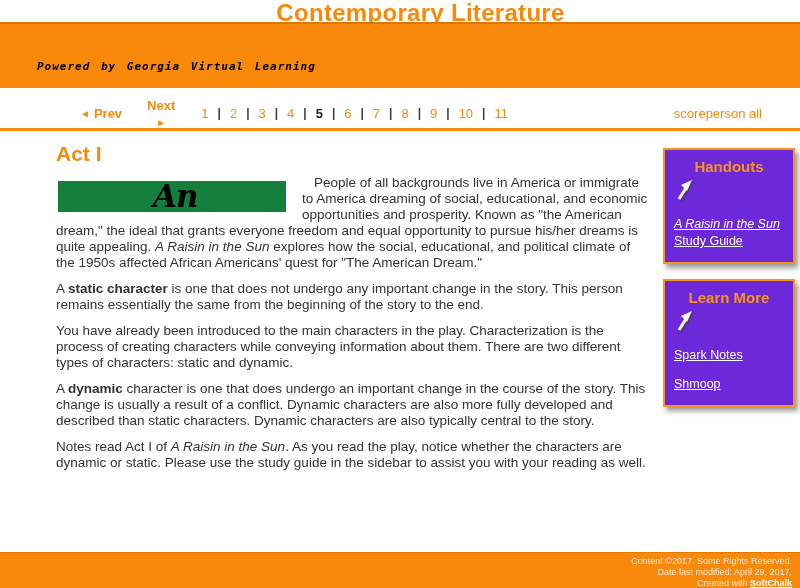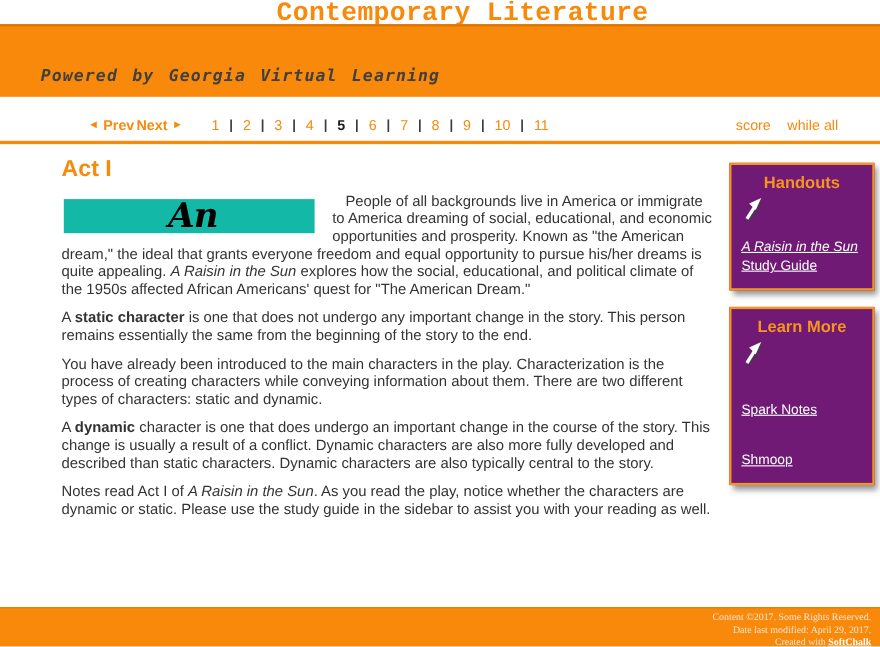--- a/index.html
+++ b/index.html
@@ -5,96 +5,95 @@
   html,body { margin:0; padding:0; background:#fff; }
   .page {
     position:relative; width:800px; height:588px; overflow:hidden;
     background:#fff; font-family:"Liberation Sans", sans-serif;
   }
 
   
   .title-strip { height:22px; overflow:hidden; text-align:center; }
   .site-title {
     font-size:24px; font-weight:bold; color:#F8890B; line-height:26px;
-    letter-spacing:0.3px; font-family:Liberation Mono, monospace;padding-left:41px;
+    letter-spacing:0.3px; font-family:Liberation Sans, sans-serif;padding-left:41px;
   }
 
   
   .banner {
     height:64px; background:#F8890B; border-top:2px solid #DD7500; position:relative;
   }
   .banner-text {
-    position:absolute; left:37px; top:36px; color:#404040;
+    position:absolute; left:37px; top:36px; color:#000000;
     font-family:"DejaVu Sans Mono", monospace; font-style:italic; font-weight:bold;
-    font-size:15px; letter-spacing:1px; word-spacing:3px;
+    font-size:11px; letter-spacing:1px; word-spacing:3px;
   }
 
   
   .nav {
     box-sizing:border-box; height:43px; border-bottom:3px solid #F8890B;
     display:flex; align-items:center; padding:10px 38px 0 80px;
     font-size:13px; color:#F8890B; background:#fff;
   }
   .nav a { color:#F8890B; text-decoration:none; cursor:pointer; }
   .navbtn { font-weight:bold; display:inline-flex; align-items:center; gap:4px; }
   .navbtn .arrow { font-size:10px; }
-  .next { margin-left:2px; }
+  .next { margin-left:25px;flex-direction:column; }
   .pages { display:flex; align-items:center; gap:9px; margin-left:26px; }
   .pg { font-weight:normal; }
   .pg.current { color:#1c1c1c; font-weight:bold; }
   .sep { color:#3c3c3c; font-weight:bold; font-size:12px; }
-  .score-print { margin-left:auto; display:flex; gap:15px; }
+  .score-print { margin-left:auto; display:flex; }
 
   
   .content {
     position:relative; padding:15px 150px 0 56px; color:#333;
     font-size:13.5px; line-height:16px;
   }
   .act-title { color:#F8890B; font-size:21px; font-weight:bold; margin:0 0 13px 0; }
   p { margin:0 0 10px 0; }
   .para1 { text-indent:0; }
   .para1 .lead-indent { display:inline-block; width:12px; }
   .booktitle { font-style:italic; }
 
   .dream-img {
     float:left; width:228px; margin:6px 16px 2px 2px;
     color:#000; font-family:"DejaVu Serif", serif; font-style:italic; font-weight:bold;
-    background:#14b8a6;
+    background:#15803d;
   }
   .dream-line1 { font-size:31px; line-height:31px; margin-left:95px; letter-spacing:-1px; }
   .dream-line2 { font-size:31px; line-height:37px; margin-left:6px; letter-spacing:-2px; }
 
   
   .sidebar { position:absolute; top:148px; right:5px; width:132px; }
   .sidebox {
-    box-sizing:border-box; width:132px; background:#701a75;
+    box-sizing:border-box; width:132px; background:#6d28d9;
     border:2px solid #F7941E; box-shadow:3px 4px 5px rgba(70,70,70,0.55);
     padding:6px 9px 12px 9px; color:#fff; font-size:12.5px; line-height:17px;
   }
   .sidebox.second { margin-top:15px; }
   .sidebox-title { color:#F7941E; font-weight:bold; font-size:15px; text-align:center; margin:2px 0 3px 0; }
   .cursor-icon { display:block; width:24px; height:26px; margin:1px 0 4px 1px; }
   .sidebox a { color:#ffffff; text-decoration:underline; cursor:pointer; }
   .handout-link { display:inline-block; margin-top:8px; }
-  .side-link { display:block; margin-top:29px; }
+  .side-link { display:block; margin-top:12px; }
 
   
   .footer-links {
     position:absolute; left:37px; top:517px; font-size:13px; color:#F8890B;
   }
   .footer-links a { color:#F8890B; text-decoration:none; cursor:pointer; }
   .footer-links .fsep { color:#F8890B; padding:0 4px; }
 
   
   .footer {
     position:absolute; left:0; bottom:0; width:800px; height:36px;
     box-sizing:border-box; background:#F8890B; border-top:1px solid #E07A00;
     text-align:right; padding:3px 8px 0 16px; font-size:9px; line-height:11px;
     color:#F6E7D3;
-    font-family:Liberation Serif, serif;
   }
   .footer a { color:#ffffff; font-weight:bold; text-decoration:underline; cursor:pointer; }
 </style>
 </head>
 <body>
 
 <div class="page">
 
   <div class="title-strip">
     <div class="site-title">Contemporary Literature</div>
@@ -131,21 +130,21 @@
       <a class="pg">8</a>
       <span class="sep">|</span>
       <a class="pg">9</a>
       <span class="sep">|</span>
       <a class="pg">10</a>
       <span class="sep">|</span>
       <a class="pg">11</a>
     </span>
     <span class="score-print">
       <a>score</a>
-      <a>while all</a>
+      <a>person all</a>
     </span>
   </div>
 
   <div class="content">
     <h1 class="act-title">Act I</h1>
 
     <div class="dream-img">
       <div class="dream-line1">An</div>
     </div>
 

